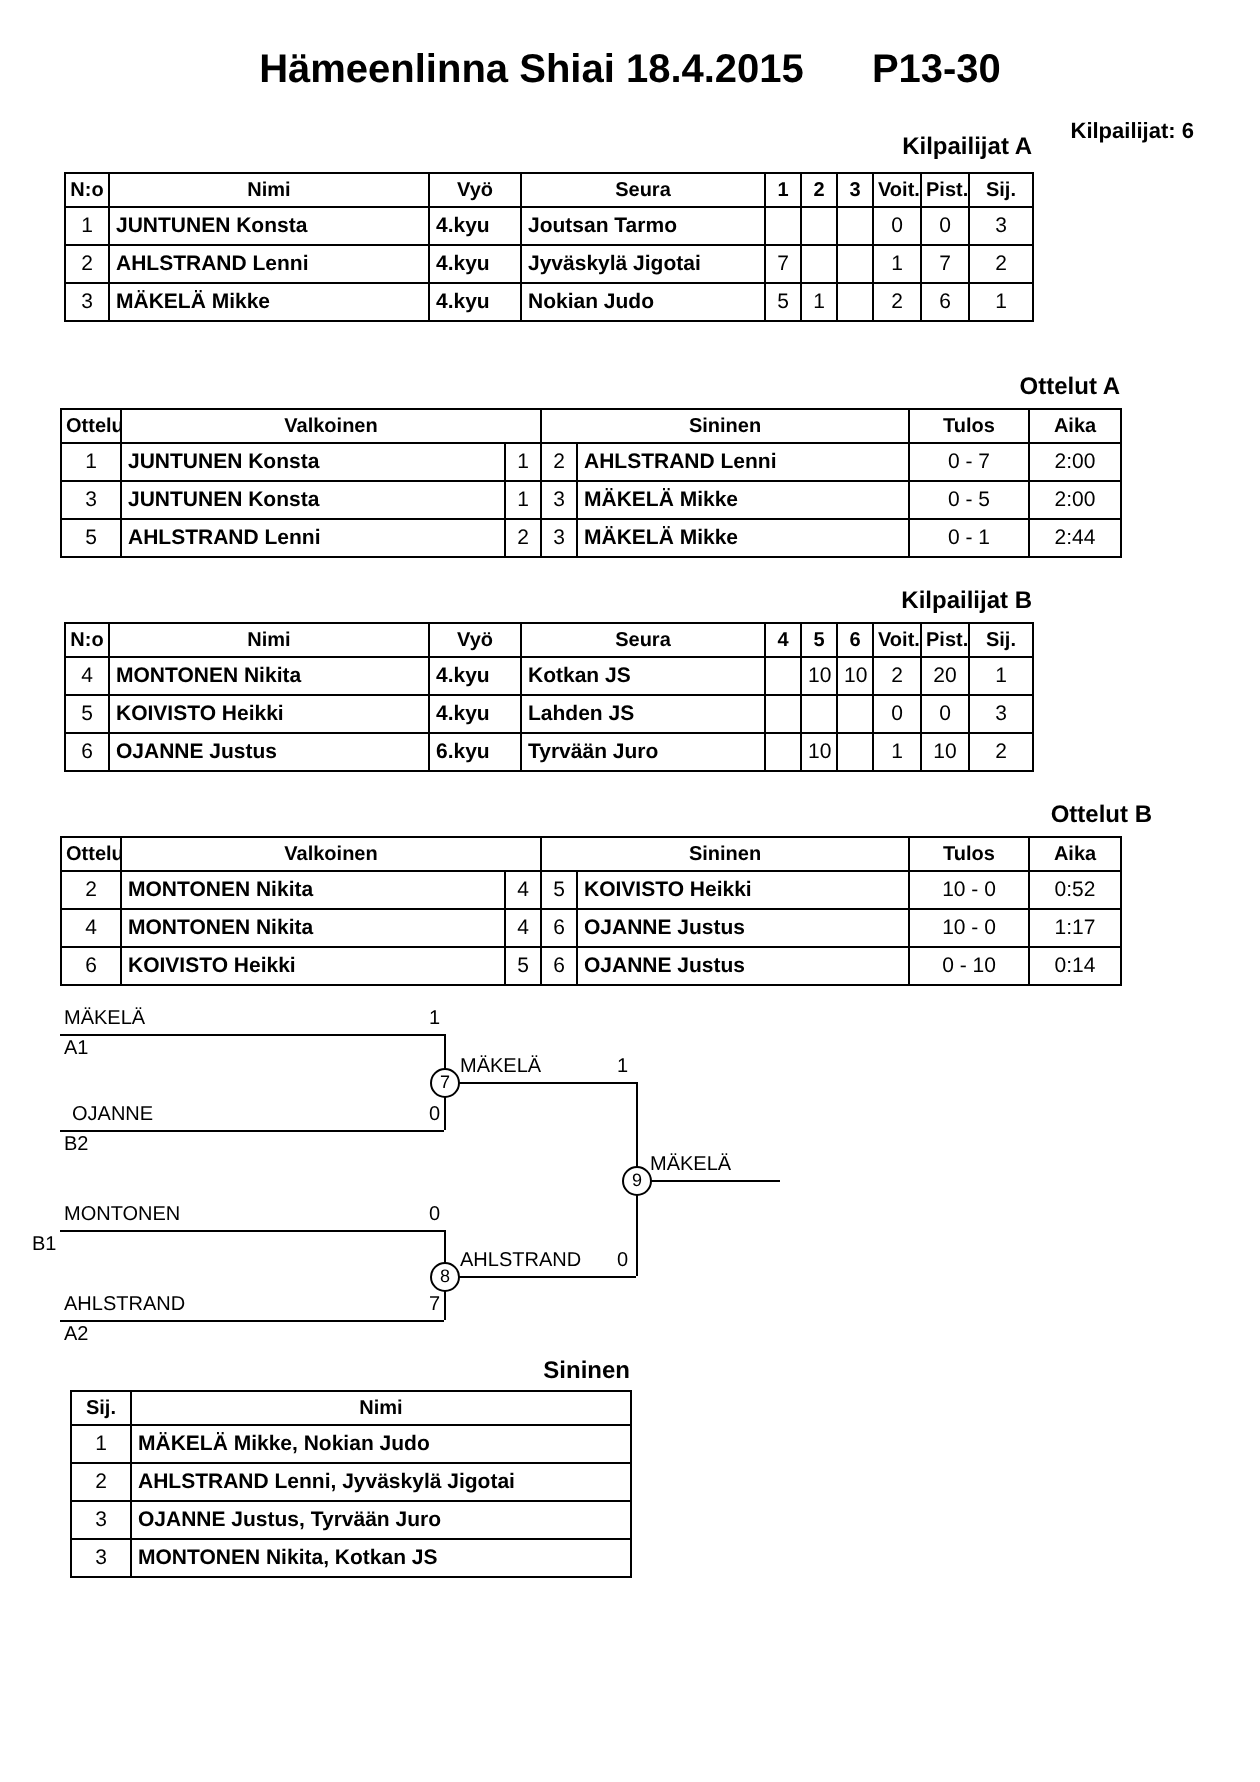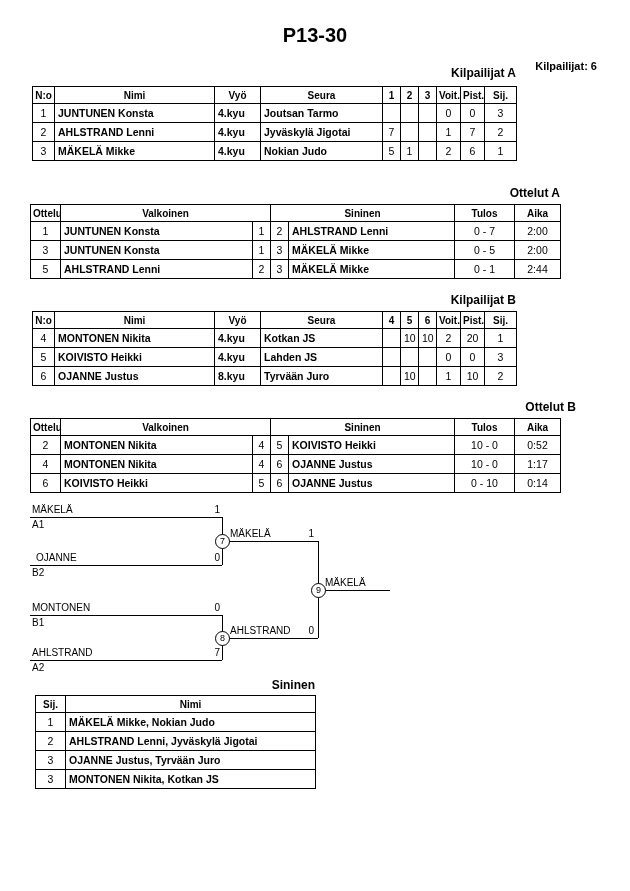--- a/index.html
+++ b/index.html
@@ -22,20 +22,21 @@
   .bscore{position:absolute;font-size:10px;width:20px;text-align:right;}
   .node{position:absolute;width:13px;height:13px;border:1px solid #000;border-radius:50%;
         background:#fff;font-size:9px;line-height:12px;text-align:center;z-index:2;}
 </style>
 </head>
 <body>
 
 <div id="page">
 
   <div class="abs title-row">
+    <span>Hämeenlinna Shiai 18.4.2015</span>
     <span>P13-30</span>
   </div>
   <div class="abs count">Kilpailijat: 6</div>
 
   <div class="abs sec-head" style="top:66px;left:32px;width:484px">Kilpailijat A</div>
   <div class="abs" style="top:86px;left:32px;width:484px">
     <table class="tbl">
       <colgroup>
           <col style="width:22px">
           <col style="width:160px">
@@ -206,21 +207,21 @@
             <td class="c"></td>
             <td class="c"></td>
             <td class="c"></td>
             <td class="c">0</td>
             <td class="c">0</td>
             <td class="c">3</td>
           </tr>
           <tr>
             <td class="c">6</td>
             <td class="l">OJANNE Justus</td>
-            <td class="l">8.kyu</td>
+            <td class="l">6.kyu</td>
             <td class="l">Tyrvään Juro</td>
             <td class="c"></td>
             <td class="c">10</td>
             <td class="c"></td>
             <td class="c">1</td>
             <td class="c">10</td>
             <td class="c">2</td>
           </tr>
         </tbody>
     </table>
@@ -293,21 +294,21 @@
 
     <div class="line-v" style="top:517px;left:222px;height:48px"></div>
     <div class="line-h" style="top:541px;left:222px;width:96px"></div>
     <div class="blabel" style="top:528px;left:230px">MÄKELÄ</div>
     <div class="bscore" style="top:528px;left:294px">1</div>
     <div class="node" style="top:534px;left:215px">7</div>
 
     <div class="blabel" style="top:602px;left:32px">MONTONEN</div>
     <div class="bscore" style="top:602px;left:200px">0</div>
     <div class="line-h" style="top:615px;left:30px;width:192px"></div>
-    <div class="blabel" style="top:617px;left:32px">B1</div>
+    <div class="blabel" style="top:617px;left:16px">B1</div>
 
     <div class="blabel" style="top:647px;left:32px">AHLSTRAND</div>
     <div class="bscore" style="top:647px;left:200px">7</div>
     <div class="line-h" style="top:660px;left:30px;width:192px"></div>
     <div class="blabel" style="top:662px;left:32px">A2</div>
 
     <div class="line-v" style="top:615px;left:222px;height:45px"></div>
     <div class="line-h" style="top:638px;left:222px;width:96px"></div>
     <div class="blabel" style="top:625px;left:230px">AHLSTRAND</div>
     <div class="bscore" style="top:625px;left:294px">0</div>

